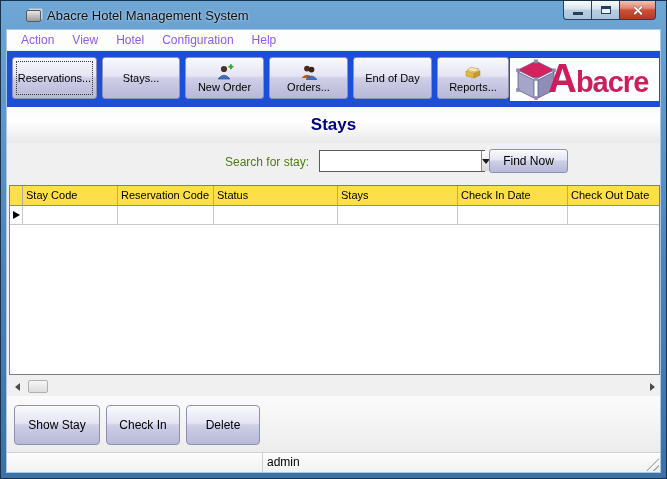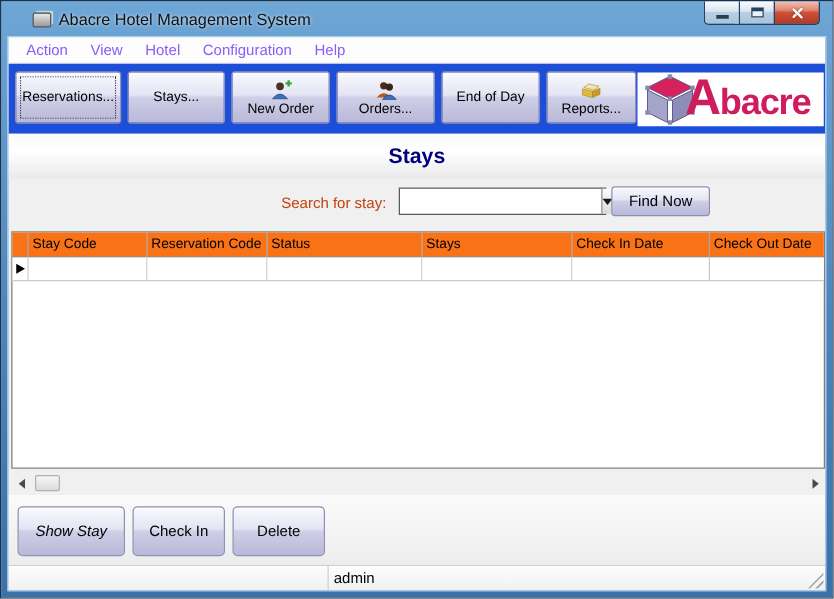--- a/index.html
+++ b/index.html
@@ -64,38 +64,38 @@
   .logo-text::first-letter { font-size:40px; }
 
   
   .heading-band { position:absolute; top:77px; left:0; right:0; height:36px;
     background:linear-gradient(180deg,#fafafa 0%,#ffffff 40%,#e9e9e9 100%);
     display:flex; align-items:center; justify-content:center; }
   .heading { color:#00007f; font-weight:bold; font-size:17px; }
 
   
   .search-row { position:absolute; top:113px; left:0; right:0; height:42px; }
-  .search-label { position:absolute; top:12px; left:218px; font-size:12px; color:#c2410c; }
+  .search-label { position:absolute; top:12px; left:218px; font-size:12px; color:#4d7c0f; }
   .combo { position:absolute; top:7px; left:312px; width:166px; height:22px; background:#fff;
     border:1px solid #5a5a5a; display:flex; }
   .combo input { flex:1; border:none; outline:none; font-size:12px; padding:0 3px; font-family:inherit; background:transparent; }
   .combo-btn { width:17px; border-left:1px solid #8a8a8a; background:linear-gradient(180deg,#fdfdfd,#d9d9d9);
     display:flex; align-items:center; justify-content:center; }
   .tri-down { width:0; height:0; border-left:4px solid transparent; border-right:4px solid transparent; border-top:5px solid #1a1a1a; }
   .sbtn { position:absolute; top:6px; height:24px; border:1px solid #8f8fb4; border-radius:3px;
     background:linear-gradient(180deg,#f9f9fe 0%,#e4e4f4 45%,#cfcfe7 50%,#b8b8d9 100%);
     box-shadow:inset 0 1px 0 #ffffffcc; font-size:12px; display:flex; align-items:center; justify-content:center; color:#000; }
   #btn-findnow { left:482px; width:79px; }
   #btn-clear   { left:567px; width:74px; }
 
   
   .grid { position:absolute; top:155px; left:2px; width:651px; height:190px;
     background:#fff; border:1px solid #7f7f7f; }
   .grid-header { display:flex; height:20px; }
-  .gh-cell { background:#f97316; border-right:1px solid #a8a8a8; border-bottom:1px solid #8f8f8f;
+  .gh-cell { background:#fde047; border-right:1px solid #a8a8a8; border-bottom:1px solid #8f8f8f;
     font-size:11px; color:#000; padding:3px 0 0 3px; overflow:hidden; white-space:nowrap; }
   .grid-row { display:flex; height:19px; }
   .gr-cell { background:#fff; border-right:1px solid #c9c9c9; border-bottom:1px solid #c9c9c9;
     font-size:11px; padding-left:3px; }
   .c0 { width:13px; flex:none; padding:0; display:flex; align-items:center; justify-content:center; }
   .c1 { width:95px; flex:none; }
   .c2 { width:96px; flex:none; }
   .c3 { width:124px; flex:none; }
   .c4 { width:120px; flex:none; }
   .c5 { width:110px; flex:none; }
@@ -110,21 +110,21 @@
   .tri-r { width:0; height:0; border-top:4px solid transparent; border-bottom:4px solid transparent; border-left:5px solid #4a4a4a; }
   .scroll-thumb { position:absolute; top:1px; left:19px; width:20px; height:13px;
     background:linear-gradient(180deg,#f6f6f6,#dcdcdc); border:1px solid #b0b0b0; border-radius:2px; }
 
   
   .actions { position:absolute; top:366px; left:0; right:0; height:58px;
     background:linear-gradient(180deg,#fbfbfb,#ececec); }
   .abtn { position:absolute; top:9px; height:40px; border:1px solid #8f8fb4; border-radius:4px;
     background:linear-gradient(180deg,#f9f9fe 0%,#e4e4f4 45%,#cfcfe7 50%,#b8b8d9 100%);
     box-shadow:inset 0 1px 0 #ffffffcc; font-size:12px; display:flex; align-items:center; justify-content:center; color:#000; }
-  #btn-showstay { left:7px;  width:86px;font-style:italic; }
+  #btn-showstay { left:7px;  width:86px; }
   #btn-checkin  { left:99px; width:74px; }
   #btn-delete   { left:179px; width:74px; }
 
   
   .statusbar { position:absolute; left:0; right:0; bottom:0; height:20px;
     background:linear-gradient(180deg,#fdfdfd,#f1f1f1); border-top:1px solid #d0d0d0; display:flex; }
   .status-panel { border-right:1px solid #cfcfcf; box-shadow:inset 0 1px 0 #fff; font-size:12px; color:#000;
     padding:2px 4px 0 4px; overflow:hidden; white-space:nowrap; }
   .status-panel.p0 { width:256px; flex:none; }
   .status-panel.p1 { flex:1; border-right:none; }

